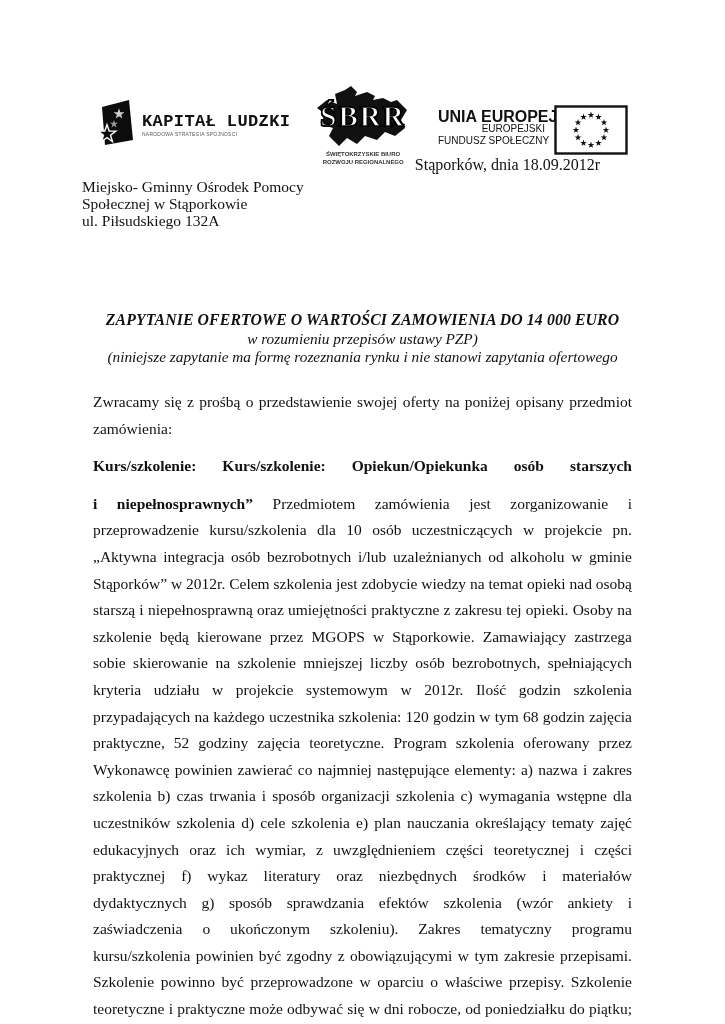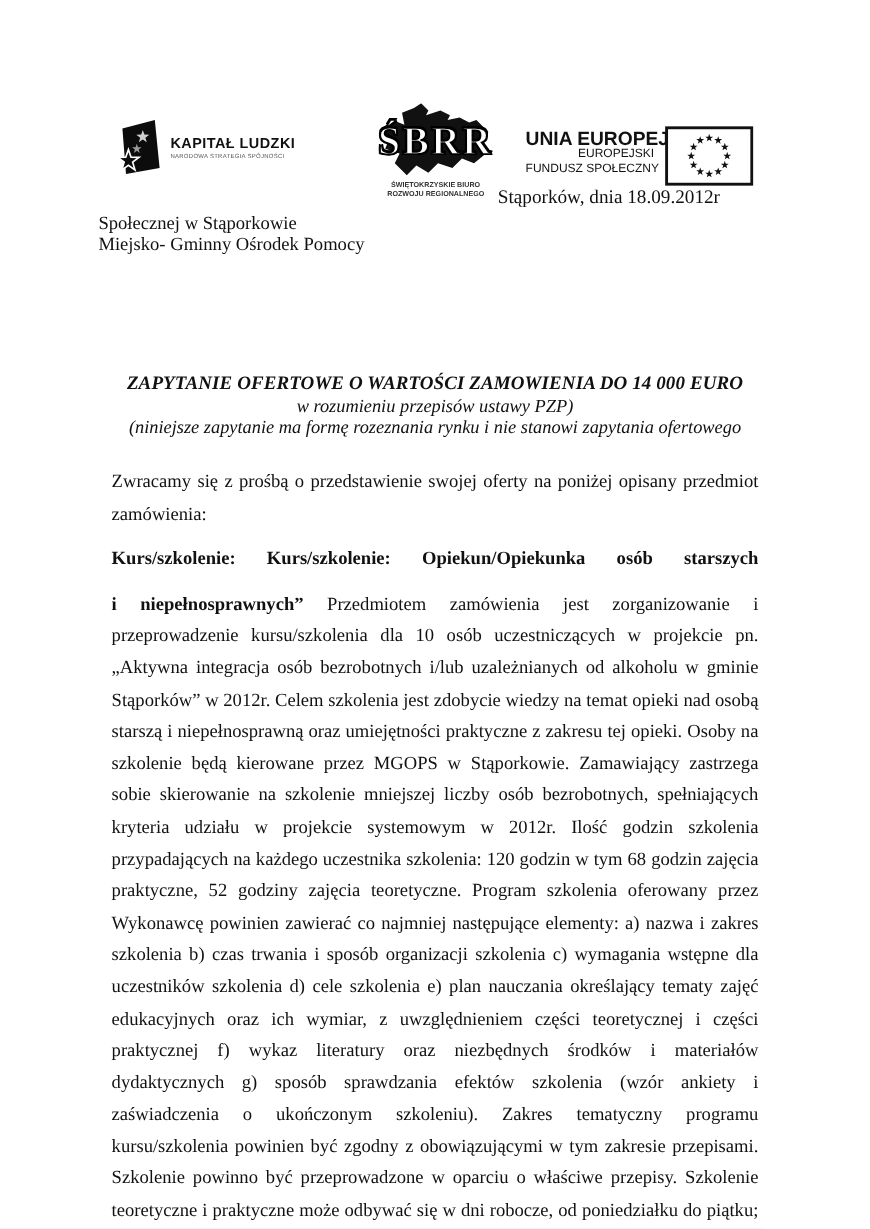--- a/index.html
+++ b/index.html
@@ -14,36 +14,36 @@
     color: #1a1a1a;
   }
 
   
   .logo-header { position: absolute; left: 0; top: 0; width: 725px; height: 200px; }
 
   .kl-logo { position: absolute; left: 98px; top: 99px; display: flex; gap: 7px; }
   .kl-icon { width: 37px; height: 47px; }
   .kl-text { padding-top: 13px; }
   .kl-title {
-    font-family: Liberation Sans, sans-serif;
-    font-weight: bold; font-size: 12px; letter-spacing: 0.4px; color: #111;
+    font-family: Liberation Mono, monospace;
+    font-weight: bold; font-size: 17px; letter-spacing: 0.4px; color: #111;
     white-space: nowrap;
   }
   .kl-subtitle {
     font-family: "Liberation Sans", "DejaVu Sans", sans-serif;
     font-size: 8px; color: #555; white-space: nowrap; letter-spacing: 0.4px;
     transform: scale(0.62); transform-origin: left top; margin-top: 1px;
   }
 
   .sbrr-logo { position: absolute; left: 302px; top: 86px; width: 122px; text-align: center; }
   .sbrr-blob-wrap { position: relative; width: 92px; height: 62px; margin: 0 auto; }
   .sbrr-acronym {
     position: absolute; left: -8px; right: -8px; top: 14px;
     font-family: "Liberation Serif", "DejaVu Serif", serif;
-    font-weight: bold; font-size: 33px; letter-spacing: 2px;
+    font-weight: bold; font-size: 29px; letter-spacing: 2px;
     color: #ffffff; -webkit-text-stroke: 1.3px #000;
     text-shadow: 0 0 1px #000, 1px 1px 0 #000, -1px -1px 0 #000, 1px -1px 0 #000, -1px 1px 0 #000;
     text-align: center;
   }
   .sbrr-sub {
     font-family: "Liberation Sans", "DejaVu Sans", sans-serif;
     font-weight: bold; font-size: 9px; color: #333; white-space: nowrap;
     line-height: 9px;
     transform: scale(0.66); transform-origin: center top;
   }
@@ -137,22 +137,23 @@
         <use href="#star-eu" transform="translate(37,10) scale(1.15)" fill="#111"></use>
         <use href="#star-eu" transform="translate(44.5,12) scale(1.15)" fill="#111"></use>
         <use href="#star-eu" transform="translate(50,17.5) scale(1.15)" fill="#111"></use>
       </svg>
     </div>
   </div>
 
   <div class="date-line">Stąporków, dnia 18.09.2012r</div>
 
   <div class="sender">
+    <div>Miejsko- Gminny Ośrodek Pomocy</div>
     <div>Społecznej w Stąporkowie</div>
-    <div>Miejsko- Gminny Ośrodek Pomocy</div>
+    <div>ul. Piłsudskiego 132A</div>
   </div>
 
   <div class="title-block">
     <div class="title-main">ZAPYTANIE OFERTOWE O WARTOŚCI ZAMOWIENIA DO 14 000 EURO</div>
     <div class="title-sub">w rozumieniu przepisów ustawy PZP)</div>
     <div class="title-sub">(niniejsze zapytanie ma formę rozeznania rynku i nie stanowi zapytania ofertowego</div>
   </div>
 
   <div class="body-text">
     <p>Zwracamy się z prośbą o przedstawienie swojej oferty na poniżej opisany przedmiot zamówienia:</p>

